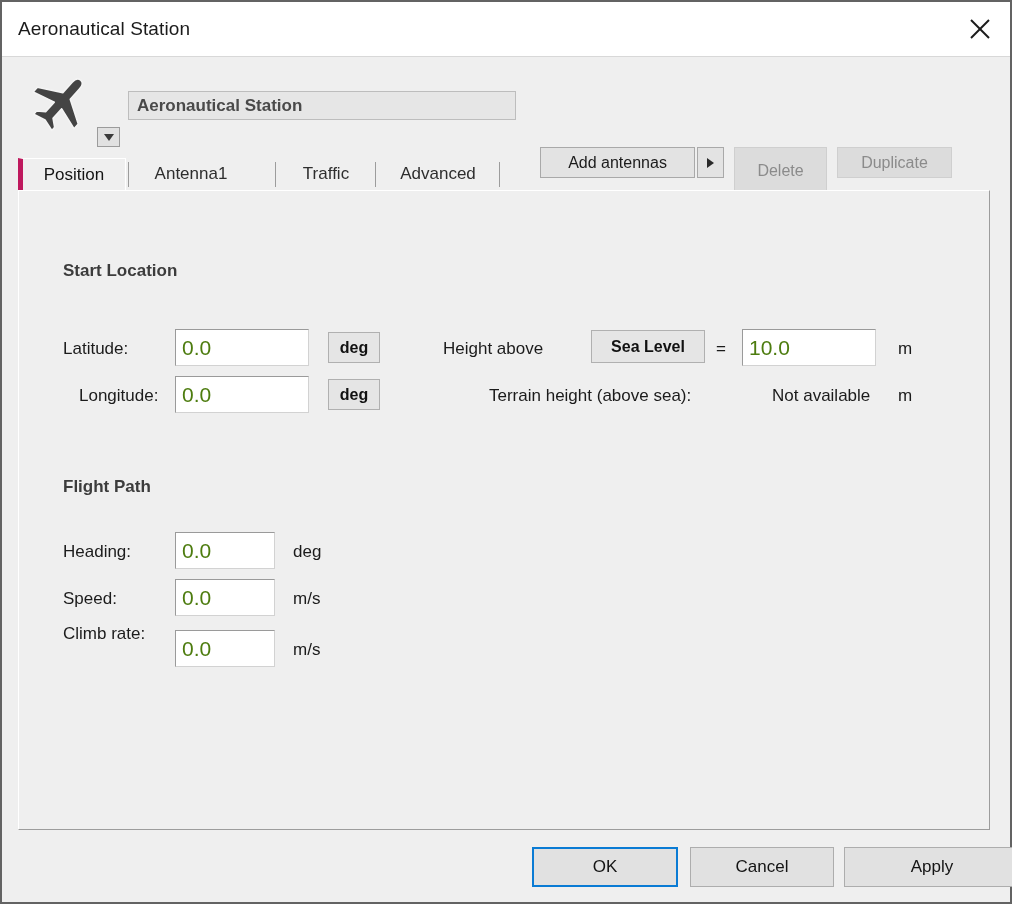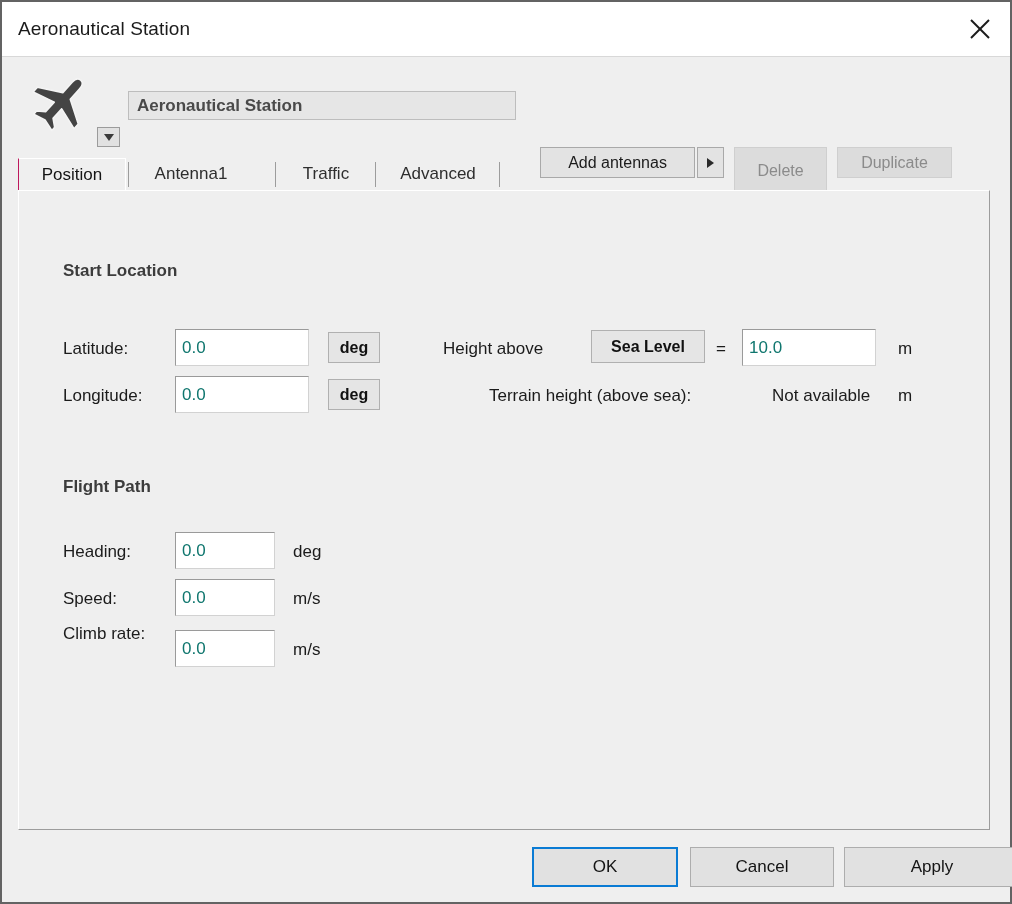--- a/index.html
+++ b/index.html
@@ -196,21 +196,21 @@
     box-sizing: border-box;
     cursor: pointer;
     background: transparent;
     border: none;
     font-family: "Liberation Sans", sans-serif;
     padding: 0 14px;
     white-space: nowrap;
   }
   .tab.active {
     background: #efefef;
-    border-left: 1px solid #be185d;
+    border-left: 5px solid #be185d;
     border-top: 1px solid #ffffff;
     border-right: 1px solid #ffffff;
     color: #141414;
   }
   .tab-sep {
     position: absolute;
     top: 4px;
     width: 1px;
     height: 25px;
     background: #9c9c9c;
@@ -251,22 +251,22 @@
     white-space: nowrap;
   }
   .txt-input {
     position: absolute;
     box-sizing: border-box;
     background: #ffffff;
     border: 1px solid #9a9a9a;
     border-bottom-color: #d2d2d2;
     border-right-color: #d2d2d2;
     font-family: "Liberation Sans", sans-serif;
-    font-size: 17px;
-    color: #0f766e;
+    font-size: 21px;
+    color: #4d7c0f;
     padding: 0 6px;
     outline: none;
   }
   .unit-btn {
     position: absolute;
     box-sizing: border-box;
     background: #e5e5e5;
     border: 1px solid #b0b0b0;
     font-family: "Liberation Sans", sans-serif;
     font-size: 16px;
@@ -356,21 +356,21 @@
   </div>
 
   <div class="panel">
 
     <div class="section-title" style="left:44px; top:70px;">Start Location</div>
 
     <div class="field-label" style="left:44px; top:148px;">Latitude:</div>
     <input class="txt-input" style="left: 156px; top: 138px; width: 134px; height: 37px;" type="text" value="0.0">
     <button class="unit-btn" style="left:309px; top:141px; width:52px; height:31px;">deg</button>
 
-    <div class="field-label" style="left:44px; top:195px;text-align:right;">Longitude:</div>
+    <div class="field-label" style="left:60px; top:195px;text-align:right;">Longitude:</div>
     <input class="txt-input" style="left: 156px; top: 185px; width: 134px; height: 37px;" type="text" value="0.0">
     <button class="unit-btn" style="left:309px; top:188px; width:52px; height:31px;">deg</button>
 
     <div class="field-label" style="left:424px; top:148px;">Height above</div>
     <button class="unit-btn" style="left:572px; top:139px; width:114px; height:33px;">Sea Level</button>
     <div class="static-value" style="left:697px; top:148px;">=</div>
     <input class="txt-input" style="left: 723px; top: 138px; width: 134px; height: 37px;" type="text" value="10.0">
     <div class="unit-label" style="left:879px; top:148px;">m</div>
 
     <div class="field-label" style="left:424px; top:195px;margin-left:46px;">Terrain height (above sea):</div>

